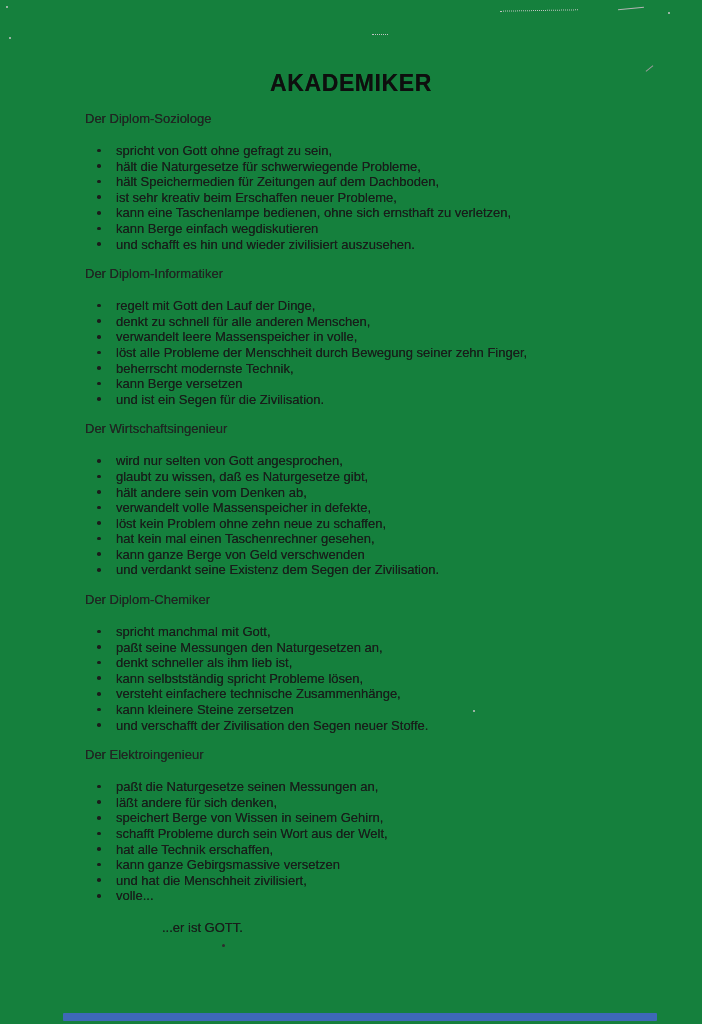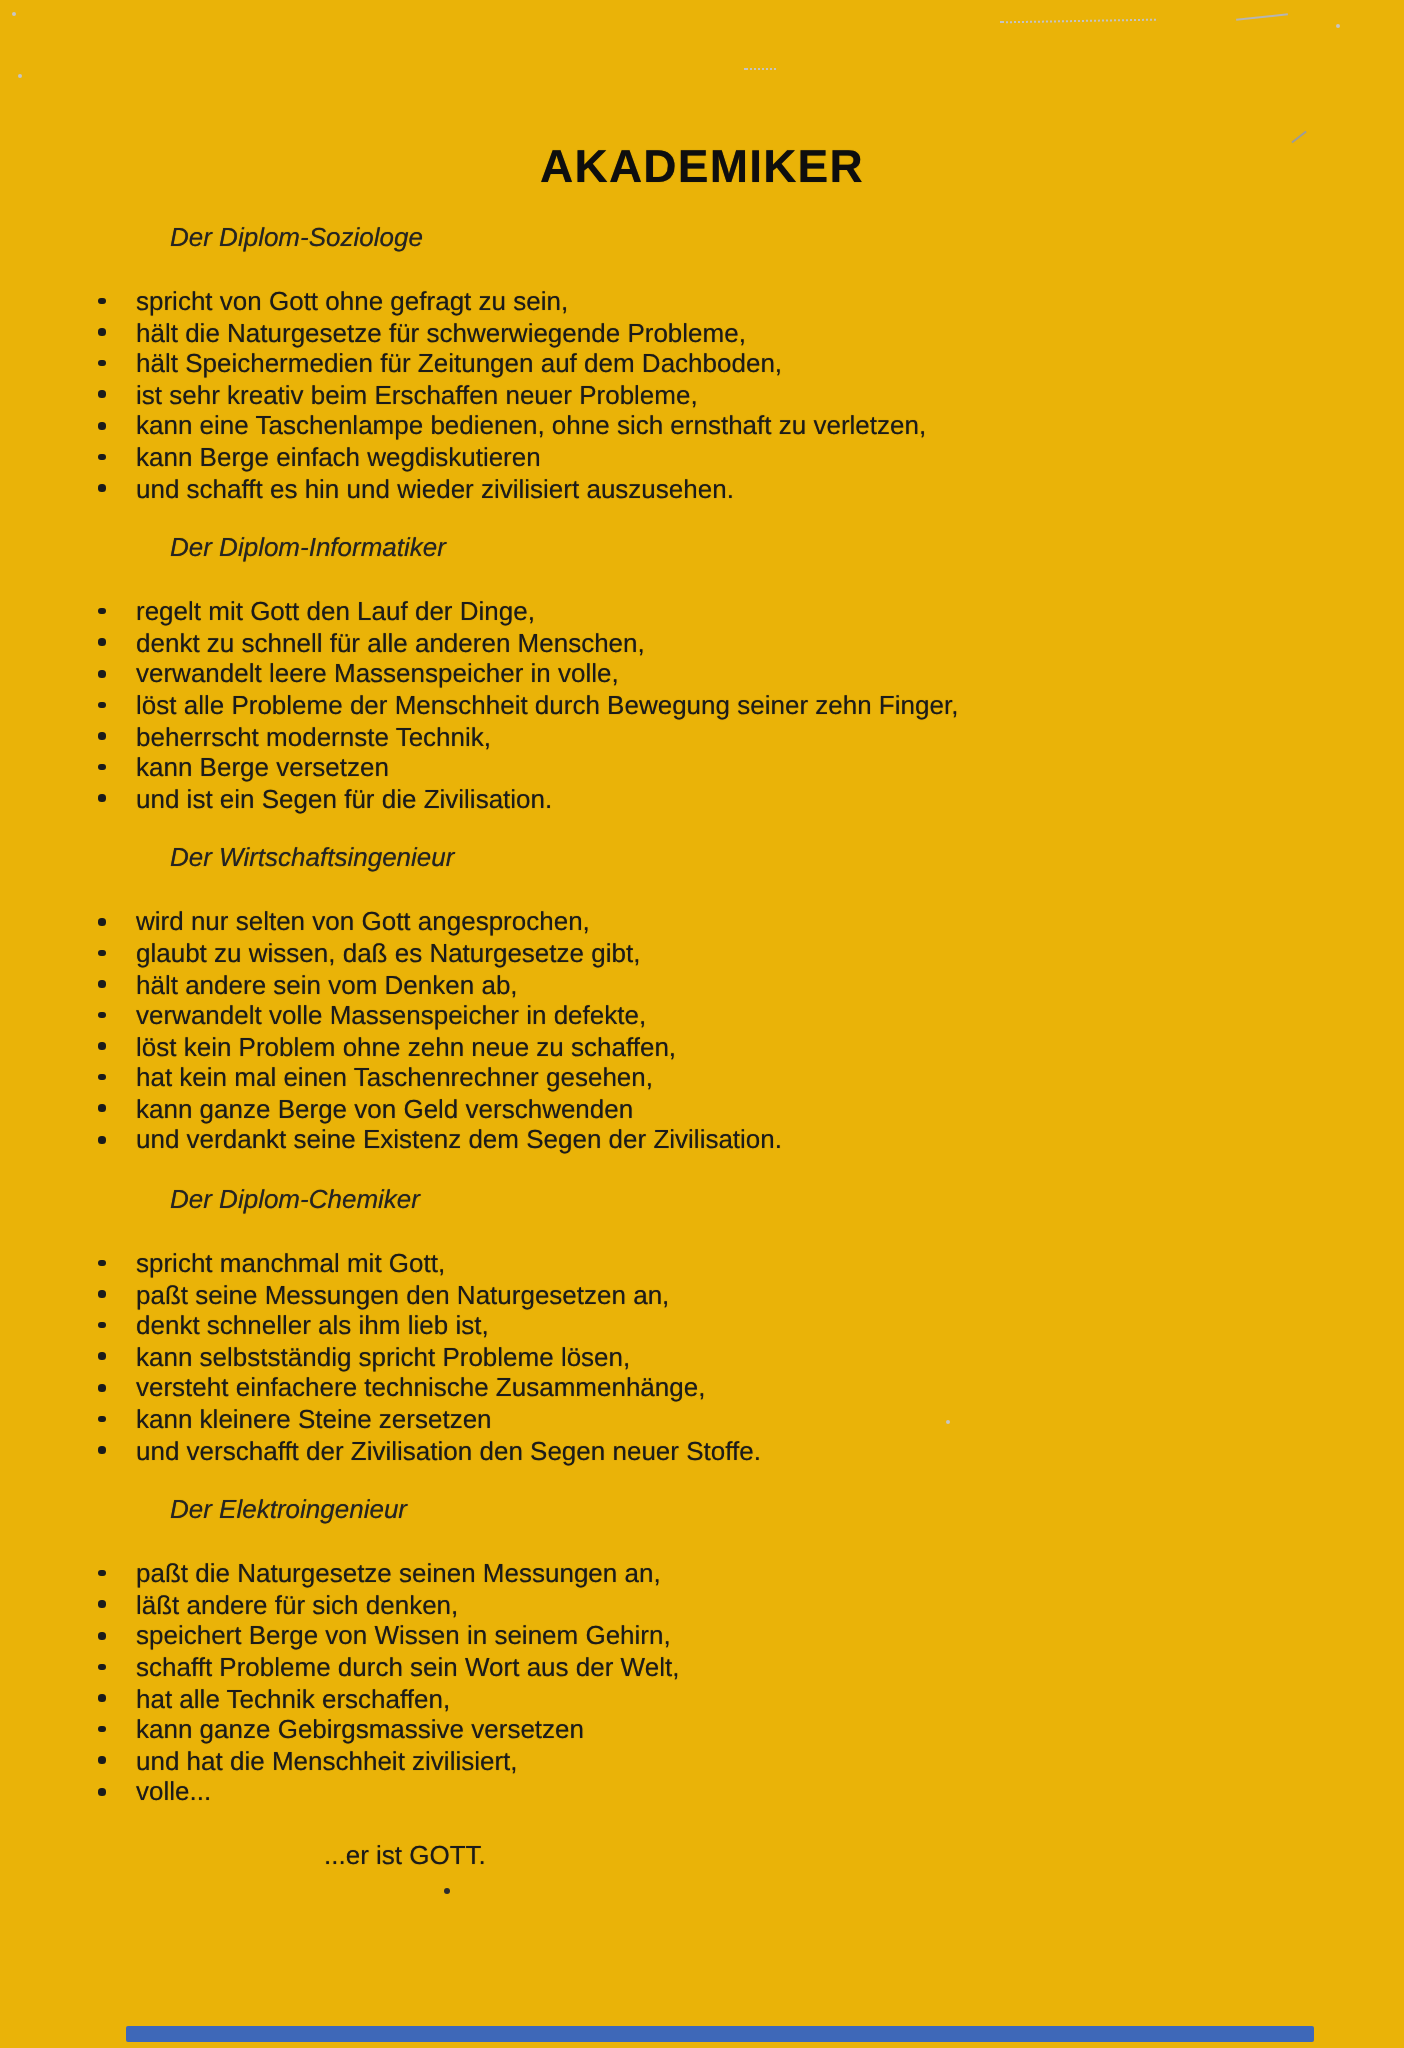--- a/index.html
+++ b/index.html
@@ -1,43 +1,42 @@
 <!DOCTYPE html>
 <html><head>
 <meta charset="utf-8">
 <style>
   html,body{margin:0;padding:0;background:#e8e8e8;}
   .page{
     position:relative;
     width:702px;height:1024px;
     margin:0 auto;
-    background:#eab308;
+    background:#15803d;
     overflow:hidden;
     font-family:"Liberation Sans",sans-serif;
     color:#1b1b1b;
     text-shadow:0 0 .4px rgba(0,0,0,.55);
   }
   h1.doc-title{
     margin:70px 0 0 0;
     text-align:center;
     font-size:23px;
     font-weight:bold;
     letter-spacing:.6px;
     color:#0e0e0e;
   }
   .section h2{
     margin:14px 0 0 85px;
     font-size:13px;
     line-height:16px;
-    font-style:italic;
     font-weight:normal;
     color:#242424;
   }
   .section ul{
-    margin:16px 0 0 68px;
+    margin:16px 0 0 116px;
     padding:0;
     width:548px;
     list-style:none;
     font-size:13px;
     line-height:15.6px;
   }
   .section li{position:relative;}
   .section li::before{
     content:"";
     position:absolute;

